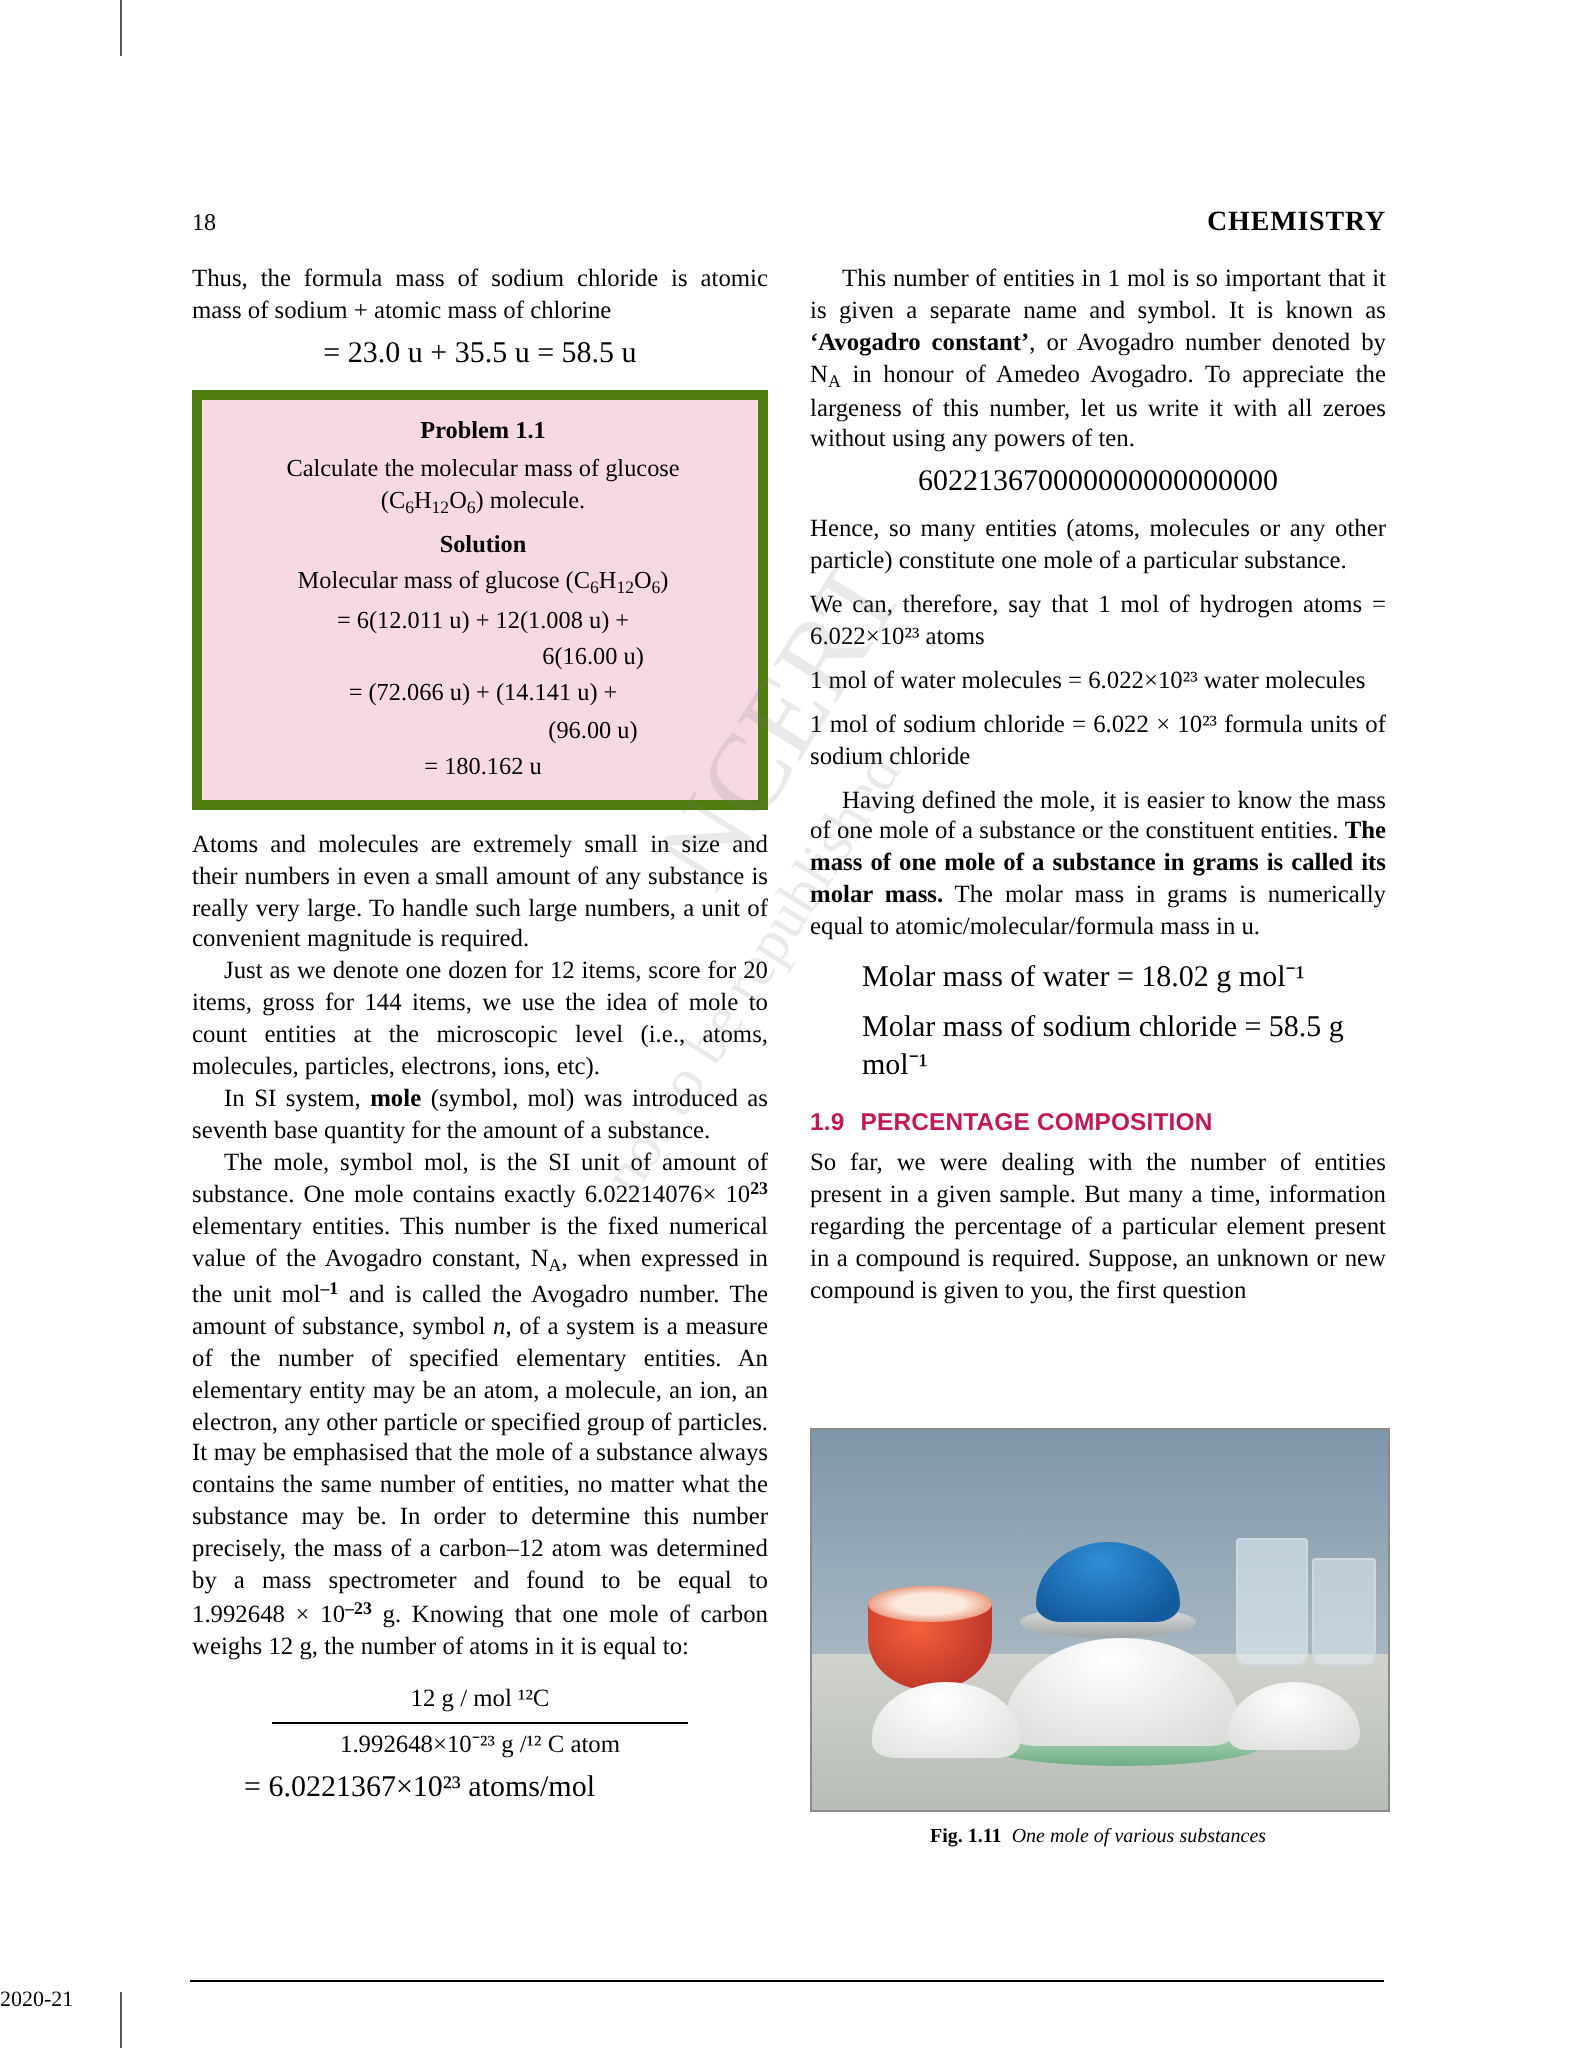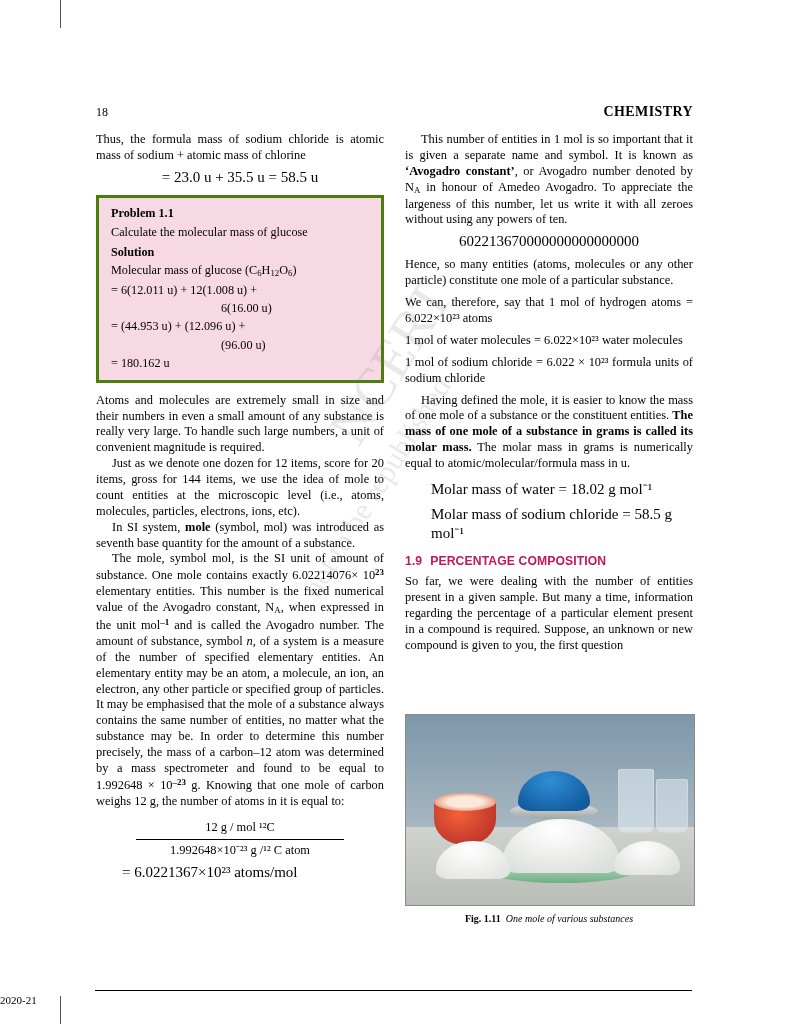--- a/index.html
+++ b/index.html
@@ -50,27 +50,27 @@
 
   .eq {
     text-align: center;
     margin: 4px 0 6px 0;
     font-size: 15px;
   }
   .eq-left { text-align: left; margin-left: 26px; }
 
   
   .problem-box {
-    border: 3px solid #4d7c0f;
+    border: 5px solid #4d7c0f;
     background: #f7d9e3;
     margin: 8px 0 10px 0;
     padding: 7px 9px 9px 12px;
     font-size: 12.2px;
     line-height: 1.32;
-    text-align: left;
+    text-align: center;
   }
   .problem-title { font-weight: bold; margin-bottom: 3px; }
   .problem-sol { font-weight: bold; margin-top: 4px; }
   .pb-line { margin-top: 2px; }
   .pb-ind2 { margin-left: 110px; }
 
   .section-head {
     color: #c2185b;
     font-weight: bold;
     font-family: "Liberation Sans", sans-serif;
@@ -239,27 +239,30 @@
 
   <div class="col col-left">
 
     <p>Thus, the formula mass of sodium chloride is atomic mass of sodium + atomic mass of chlorine</p>
 
     <div class="eq">= 23.0 u + 35.5 u = 58.5 u</div>
 
     <div class="problem-box">
       <div class="problem-title">Problem 1.1</div>
       <div>Calculate the molecular mass of glucose</div>
+      <div>
+        (C<sub>6</sub>H<sub>12</sub>O<sub>6</sub>) molecule.
+      </div>
       <div class="problem-sol">Solution</div>
       <div class="pb-line">
         Molecular mass of glucose (C<sub>6</sub>H<sub>12</sub>O<sub>6</sub>)
       </div>
       <div class="pb-line">= 6(12.011 u) + 12(1.008 u) +</div>
       <div class="pb-line pb-ind2">6(16.00 u)</div>
-      <div class="pb-line">= (44.953 u) + (12.096 u) +</div>
+      <div class="pb-line">= (72.066 u) + (14.141 u) +</div>
       <div class="pb-line pb-ind2">(96.00 u)</div>
       <div class="pb-line">=  180.162 u</div>
     </div>
 
 
     <p>Atoms and molecules are extremely small in size and their numbers in even a small amount of any substance is really very large. To handle such large numbers, a unit of convenient magnitude is required.</p>
     <p class="ind">Just as we denote one dozen for 12 items, score for 20 items, gross for 144 items,  we use the idea of mole to count entities at the microscopic level (i.e., atoms, molecules, particles, electrons, ions, etc).</p>
 
     <p class="ind">
       <span>In SI system, </span><span class="bold">mole</span><span> (symbol, mol) was introduced as seventh base quantity for the amount of a substance.</span>

